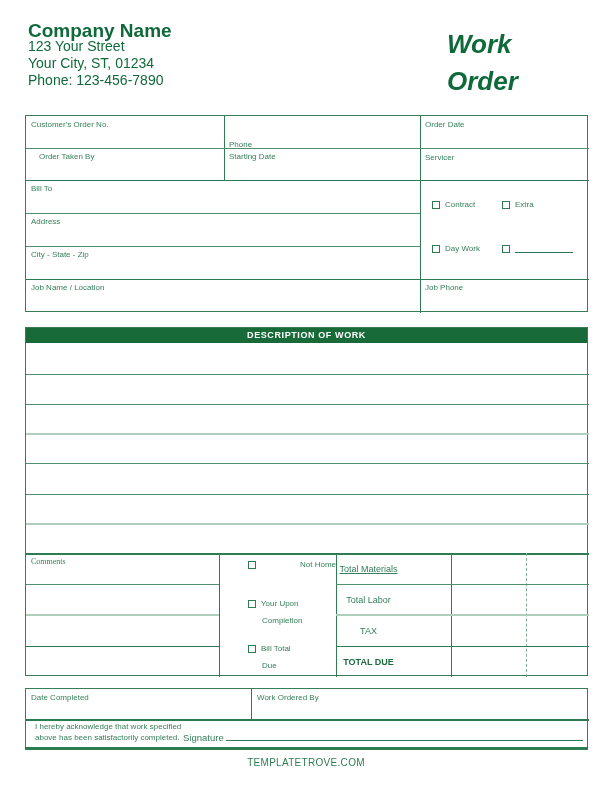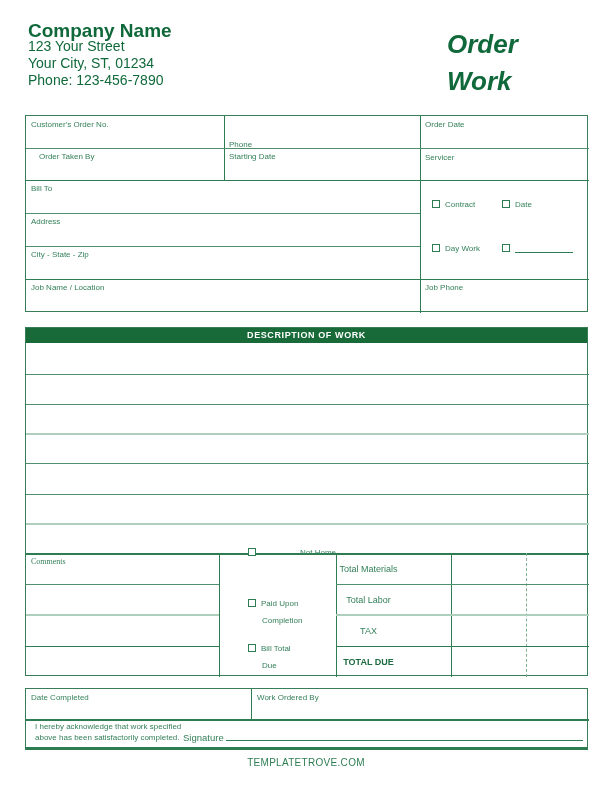--- a/index.html
+++ b/index.html
@@ -19,21 +19,21 @@
   }
   
   .company-name{position:absolute;left:28px;top:20px;font-size:19px;font-weight:bold;color:var(--brand);}
   .company-addr{position:absolute;left:28px;top:38px;font-size:14px;line-height:17px;color:var(--brand);}
   .company-addr span{display:block;}
   .doc-title{position:absolute;left:447px;top:26px;font-size:26px;font-weight:bold;font-style:italic;line-height:37px;color:var(--brand);}
   .doc-title span{display:block;}
   
   .lbl{position:absolute;font-size:8px;color:var(--label);}
   .cb{display:inline-block;width:8px;height:8px;border:1.5px solid var(--line-dark);background:#fff;vertical-align:middle;}
-  .cb-row{position:absolute;display:flex;align-items:flex-start;gap:5px;font-size:8px;color:var(--label);}
+  .cb-row{position:absolute;display:flex;align-items:flex-end;gap:5px;font-size:8px;color:var(--label);}
   .vline{position:absolute;width:1px;background:var(--line-dark);}
   .hline{position:absolute;height:1px;background:var(--line-dark);}
   .hline.mid{background:var(--line-mid);}
   .hline.pale{height:2px;background:var(--line-pale);}
   
   .info-table{position:absolute;left:25px;top:115px;width:563px;height:197px;border:1.5px solid var(--border);}
   
   .work-table{position:absolute;left:25px;top:327px;width:563px;height:349px;border:1.5px solid var(--border);}
   .work-bar{position:absolute;left:0;top:0;width:100%;height:15px;background:var(--bar);
     color:#fff;font-size:9px;font-weight:bold;letter-spacing:.6px;text-align:center;line-height:15px;}
@@ -56,22 +56,22 @@
 
 <div class="page">
 
   <div class="company-name">Company Name</div>
   <div class="company-addr">
     <span>123 Your Street</span>
     <span>Your City, ST, 01234</span>
     <span>Phone: 123-456-7890</span>
   </div>
   <div class="doc-title">
+    <span>Work</span>
     <span>Order</span>
-    <span>Work</span>
   </div>
 
   <div class="info-table">
 
     <div class="vline" style="left:198px;top:0;height:64px;"></div>
     <div class="vline" style="left:394px;top:0;height:197px;"></div>
 
     <div class="hline mid" style="left:0;top:32px;width:563px;"></div>
     <div class="hline" style="left:0;top:64px;width:563px;"></div>
     <div class="hline mid" style="left:0;top:97px;width:394px;"></div>
@@ -92,21 +92,21 @@
 
     <div class="lbl" style="left:5px;top:167px;">Job Name /  Location</div>
     <div class="lbl" style="left:399px;top:167px;">Job Phone</div>
 
     <div class="cb-row" style="left:406px;top:84px;">
       <span class="cb"></span>
       <span>Contract</span>
     </div>
     <div class="cb-row" style="left:476px;top:84px;">
       <span class="cb"></span>
-      <span>Date</span>
+      <span>Extra</span>
     </div>
     <div class="cb-row" style="left:406px;top:128px;">
       <span class="cb"></span>
       <span>Day Work</span>
     </div>
     <div class="cb-row" style="left:476px;top:128px;">
       <span class="cb"></span>
       <span style="display:inline-block;width:58px;height:9px;border-bottom:1px solid var(--line-dark);"></span>
     </div>
   </div>
@@ -128,36 +128,36 @@
     <div class="vline" style="left:310px;top:225px;height:124px;"></div>
     <div class="vline" style="left:425px;top:225px;height:124px;"></div>
     <div class="dashed-v" style="left:500px;top:225px;height:124px;"></div>
 
     <div class="lbl" style="left:5px;top:229px;font-family:Liberation Serif, serif;">Comments</div>
     <div style="position:absolute;left:0;top:225px;width:193px;height:124px;"></div>
     <div class="hline mid" style="left:0;top:256px;width:193px;"></div>
     <div class="hline pale" style="left:0;top:286px;width:193px;"></div>
     <div class="hline" style="left:0;top:318px;width:193px;"></div>
 
-    <div class="cb-row" style="left:222px;top:220px;gap:44px;">
+    <div class="cb-row" style="left:222px;top:232px;gap:44px;">
       <span class="cb"></span>
       <span>Not Home</span>
     </div>
     <div class="cb-row" style="left:222px;top:271px;">
       <span class="cb"></span>
-      <span>Paid Upon</span>
+      <span>Your Upon</span>
     </div>
     <div class="lbl" style="left:236px;top:288px;">Completion</div>
     <div class="cb-row" style="left:222px;top:316px;">
       <span class="cb"></span>
       <span>Bill Total</span>
     </div>
     <div class="lbl" style="left:236px;top:333px;">Due</div>
 
-    <div class="totals-label" style="top:225px;">Total Materials</div>
+    <div class="totals-label" style="top:225px;text-decoration:underline;">Total Materials</div>
     <div class="totals-label" style="top:256px;">Total Labor</div>
     <div class="totals-label bold" style="top:318px;">TOTAL DUE</div>
     <div class="totals-label" style="top:287px;">TAX</div>
 
     <div class="hline mid" style="left:310px;top:256px;width:253px;"></div>
     <div class="hline pale" style="left:310px;top:286px;width:253px;"></div>
     <div class="hline" style="left:310px;top:318px;width:253px;"></div>
 
     <div class="value-cell" style="top:225px;"></div>
     <div class="value-cell" style="top:256px;"></div>

